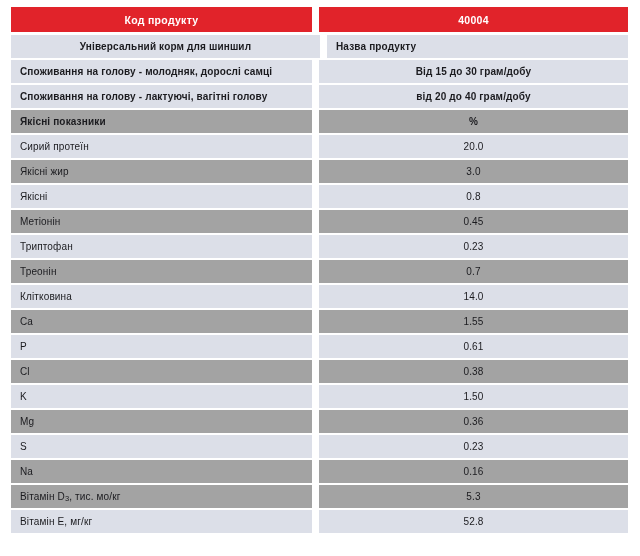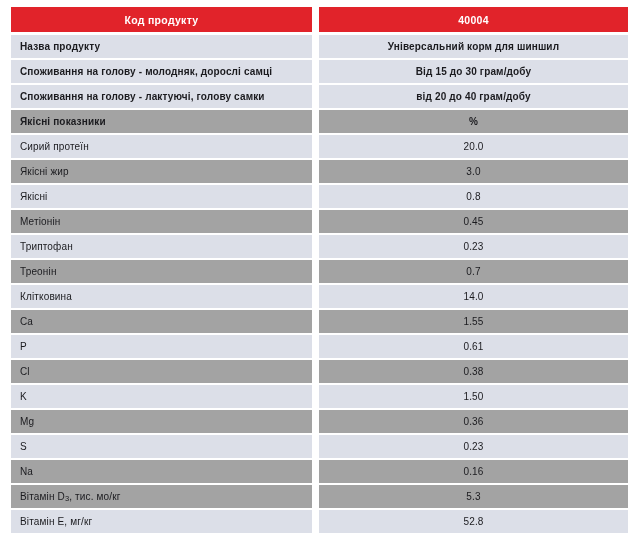--- a/index.html
+++ b/index.html
@@ -93,29 +93,29 @@
 
 <div id="spec-table">
 
   <div class="row row-header">
     <div class="cell cell-label">Код продукту</div>
     <div class="cell cell-value">40004</div>
   </div>
 
   <div id="rows-container">
       <div class="row band-light row-strong">
+        <div class="cell cell-value">Універсальний корм для шиншил</div>
         <div class="cell cell-label">Назва продукту</div>
-        <div class="cell cell-value">Універсальний корм для шиншил</div>
       </div>
       <div class="row band-light row-strong">
         <div class="cell cell-label">Споживання на голову - молодняк, дорослі самці</div>
         <div class="cell cell-value">Від 15 до 30 грам/добу</div>
       </div>
       <div class="row band-light row-strong">
-        <div class="cell cell-label">Споживання на голову - лактуючі, голову самки</div>
+        <div class="cell cell-label">Споживання на голову - лактуючі, вагітні голову</div>
         <div class="cell cell-value">від 20 до 40 грам/добу</div>
       </div>
       <div class="row band-dark row-strong">
         <div class="cell cell-label">Якісні показники</div>
         <div class="cell cell-value">%</div>
       </div>
       <div class="row band-light">
         <div class="cell cell-label">Сирий протеїн</div>
         <div class="cell cell-value">20.0</div>
       </div>

